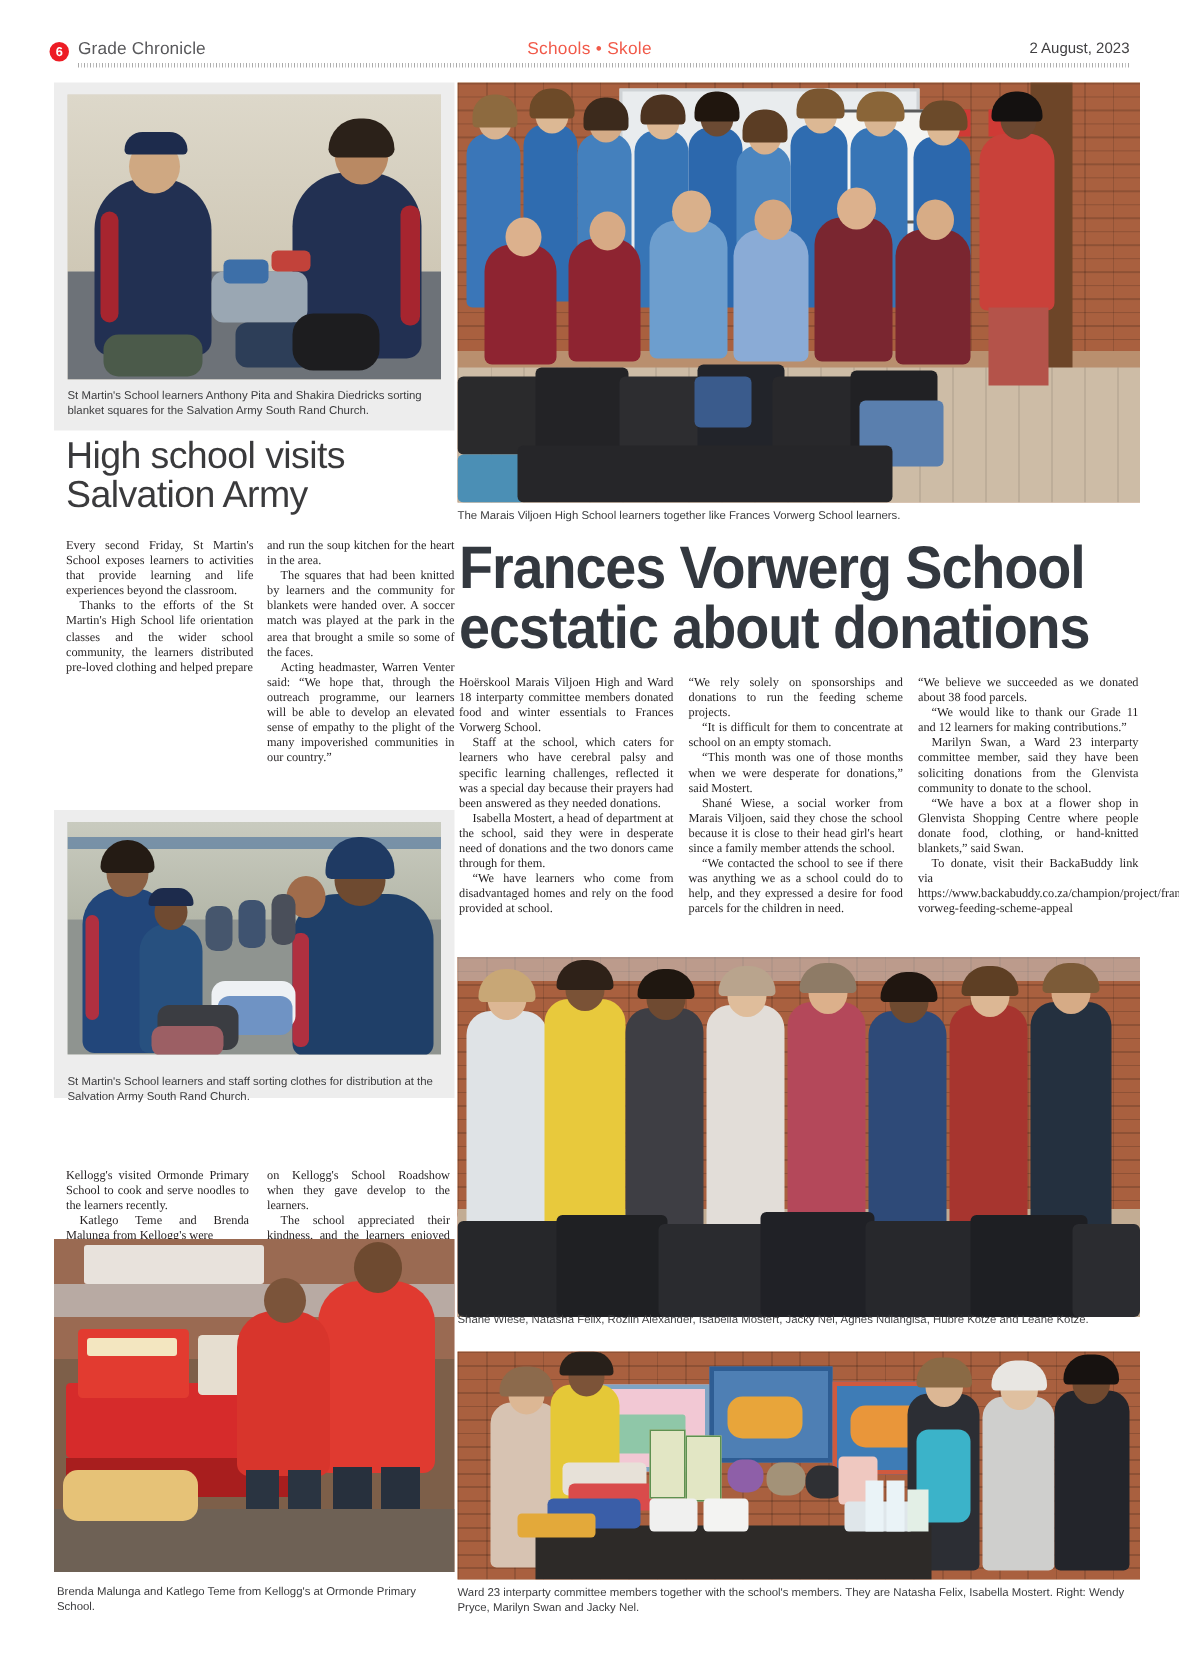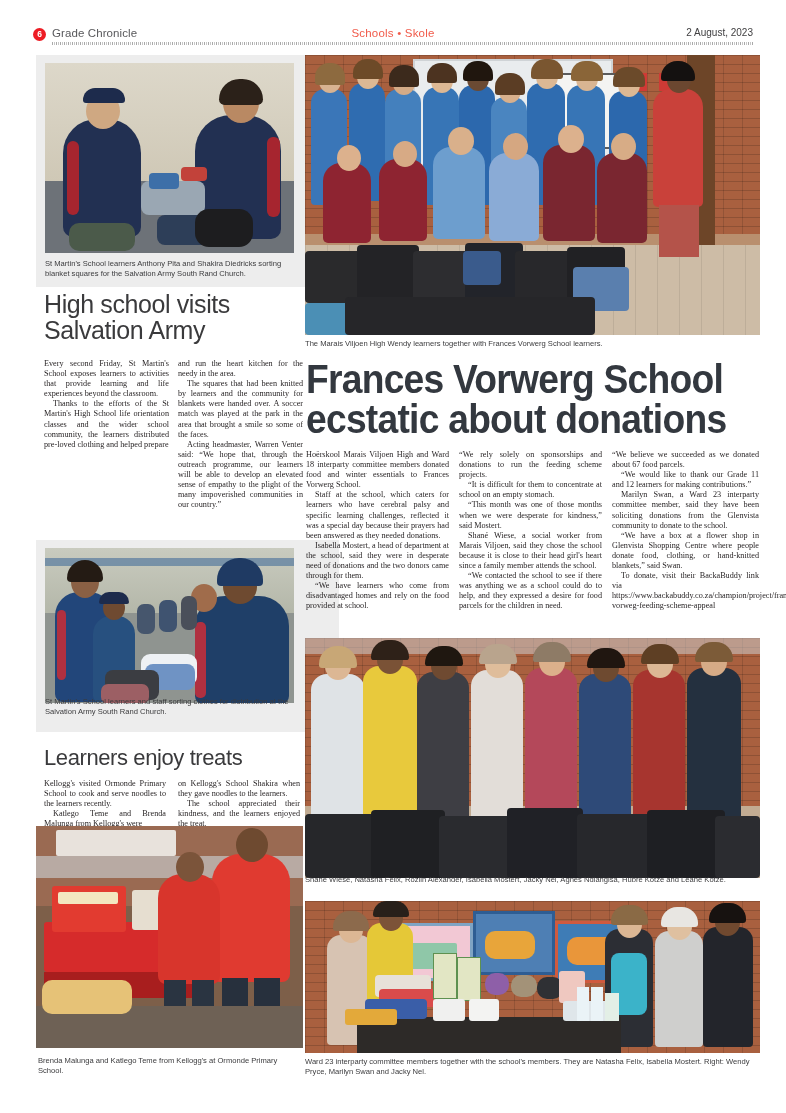--- a/index.html
+++ b/index.html
@@ -83,21 +83,21 @@
     background-image: repeating-linear-gradient(
       to right,
       #9a9a9a 0px, #9a9a9a 1px,
       transparent 1px, transparent 2px,
       #bdbdbd 2px, #bdbdbd 3px,
       transparent 3px, transparent 4px);
     opacity: 0.85;
   }
 
   
-  .photo-block { position: absolute; background: #ededed; padding-left: 36px; }
+  .photo-block { position: absolute; background: #ededed; }
   .photo {
     position: absolute;
     overflow: hidden;
     background: #cfd4d8;
   }
   .caption {
     position: absolute;
     font-family: "Liberation Sans", sans-serif;
     font-size: 7.6px;
     line-height: 10.4px;
@@ -184,21 +184,21 @@
   </div>
 
   <div class="headline-light" style="left:44px; top:290px; font-size:25px; line-height:28px;">High school visits</div>
   <div class="headline-light" style="left:44px; top:316px; font-size:25px; line-height:28px;">Salvation Army</div>
 
   <div class="col" style="left:44px; top:359px; width:125px;" id="a1c1">
       <p class="first">Every second Friday, St Martin's School exposes learners to activities that provide learning and life experiences beyond the classroom.</p>
       <p>Thanks to the efforts of the St Martin's High School life orientation classes and the wider school community, the learners distributed pre-loved clothing and helped prepare</p>
     </div>
   <div class="col" style="left:178px; top:359px; width:125px;" id="a1c2">
-      <p class="first">and run the heart kitchen for the needy in the area.</p>
+      <p class="first">and run the soup kitchen for the heart in the area.</p>
       <p>The squares that had been knitted by learners and the community for blankets were handed over. A soccer match was played at the park in the area that brought a smile so some of the faces.</p>
       <p>Acting headmaster, Warren Venter said: “We hope that, through the outreach programme, our learners will be able to develop an elevated sense of empathy to the plight of the many impoverished communities in our country.”</p>
     </div>
 
   <div class="photo-block" style="left:36px; top:540px; width:267px; height:192px;">
     <div class="photo" style="left:9px; top:8px; width:249px; height:155px; background:#b9bdb4;">
       <div style="position:absolute;left:0;top:0;right:0;height:42%;background:linear-gradient(#c9cbbf,#b4b7a9);"></div>
       <div style="position:absolute;left:0;top:10px;right:0;height:8px;background:#5e7fa0;opacity:.75;"></div>
       <div style="position:absolute;left:0;top:42%;right:0;bottom:0;background:#8f9490;"></div>
 
@@ -219,31 +219,30 @@
 
       <div style="position:absolute;left:96px;top:106px;width:56px;height:32px;background:#eef1f4;border-radius:9px;"></div>
       <div style="position:absolute;left:100px;top:116px;width:50px;height:26px;background:#6f93c4;border-radius:8px;"></div>
       <div style="position:absolute;left:60px;top:122px;width:54px;height:30px;background:#3b3d42;border-radius:8px;"></div>
       <div style="position:absolute;left:56px;top:136px;width:48px;height:20px;background:#9c5f64;border-radius:7px;"></div>
 
       <div style="position:absolute;left:92px;top:56px;width:18px;height:30px;background:#46566d;border-radius:7px;"></div>
       <div style="position:absolute;left:114px;top:52px;width:18px;height:32px;background:#3f5370;border-radius:7px;"></div>
       <div style="position:absolute;left:136px;top:48px;width:16px;height:34px;background:#4a4f5a;border-radius:7px;"></div>
     </div>
-    <div class="caption" style="left:9px; top:157px; width:250px;">St Martin's School learners and staff sorting clothes for distribution at the Salvation Army South Rand Church.</div>
-  </div>
-
-  <div class="headline-light" style="left:44px; top:745px; font-size:22px; line-height:26px;">Learners enjoy treats</div>
+    <div class="caption" style="left:9px; top:176px; width:250px;">St Martin's School learners and staff sorting clothes for distribution at the Salvation Army South Rand Church.</div>
+  </div>
+
 
   <div class="col" style="left:44px; top:779px; width:122px;" id="a2c1">
       <p class="first">Kellogg's visited Ormonde Primary School to cook and serve noodles to the learners recently.</p>
       <p>Katlego Teme and Brenda Malunga from Kellogg's were</p>
     </div>
   <div class="col" style="left:178px; top:779px; width:122px;" id="a2c2">
-      <p class="first">on Kellogg's School Shakira when they gave noodles to the learners.</p>
+      <p class="first">on Kellogg's School Roadshow when they gave develop to the learners.</p>
       <p>The school appreciated their kindness, and the learners enjoyed the treat.</p>
     </div>
 
   <div class="photo-block" style="left:36px; top:826px; width:246px; height:258px; background:transparent;">
     <div class="photo" style="left:0px; top:0px; width:267px; height:222px; background:#b98d7a;">
       <div style="position:absolute;left:0;top:0;right:0;height:36%;background:#9a6a52;"></div>
       <div style="position:absolute;left:0;top:36%;right:0;bottom:0;background:#7d5f49;"></div>
 
       <div style="position:absolute;left:20px;top:4px;width:120px;height:26px;background:#e8e2dc;border-radius:2px;"></div>
       <div style="position:absolute;left:0;top:30px;right:0;height:22px;background:#cdd5da;opacity:.6;"></div>
@@ -338,41 +337,41 @@
       <div style="position:absolute;left:52px;top:190px;width:62px;height:56px;background:#232326;border-radius:4px;"></div>
       <div style="position:absolute;left:108px;top:196px;width:60px;height:54px;background:#2d2d30;border-radius:4px;"></div>
       <div style="position:absolute;left:160px;top:188px;width:58px;height:60px;background:#22242a;border-radius:4px;"></div>
       <div style="position:absolute;left:158px;top:196px;width:38px;height:34px;background:#3a5b8c;border-radius:4px;"></div>
       <div style="position:absolute;left:210px;top:196px;width:60px;height:54px;background:#28282b;border-radius:4px;"></div>
       <div style="position:absolute;left:262px;top:192px;width:58px;height:58px;background:#212124;border-radius:4px;"></div>
       <div style="position:absolute;left:268px;top:212px;width:56px;height:44px;background:#5a7fae;border-radius:4px;"></div>
       <div style="position:absolute;left:0px;top:248px;width:46px;height:32px;background:#4b8fb5;border-radius:4px;"></div>
       <div style="position:absolute;left:40px;top:242px;width:250px;height:38px;background:#262629;border-radius:4px;"></div>
     </div>
-    <div class="caption" style="left:0px; top:284px; width:450px;">The Marais Viljoen High Wendy learners together with Frances Vorwerg School learners.</div>
+    <div class="caption" style="left:0px; top:284px; width:450px;">The Marais Viljoen High School learners together like Frances Vorwerg School learners.</div>
   </div>
 
   <div class="headline-heavy" style="left:306px; top:358px; font-size:40px; line-height:43px;">Frances Vorwerg School</div>
   <div class="headline-heavy" style="left:306px; top:398px; font-size:40px; line-height:43px;">ecstatic about donations</div>
 
   <div class="col" style="left:306px; top:450px; width:143px;" id="r1">
       <p class="first">Hoërskool Marais Viljoen High and Ward 18 interparty committee members donated food and winter essentials to Frances Vorwerg School.</p>
       <p>Staff at the school, which caters for learners who have cerebral palsy and specific learning challenges, reflected it was a special day because their prayers had been answered as they needed donations.</p>
       <p>Isabella Mostert, a head of department at the school, said they were in desperate need of donations and the two donors came through for them.</p>
       <p>“We have learners who come from disadvantaged homes and rely on the food provided at school.</p>
     </div>
   <div class="col" style="left:459px; top:450px; width:143px;" id="r2">
       <p class="first">“We rely solely on sponsorships and donations to run the feeding scheme projects.</p>
       <p>“It is difficult for them to concentrate at school on an empty stomach.</p>
-      <p>“This month was one of those months when we were desperate for kindness,” said Mostert.</p>
+      <p>“This month was one of those months when we were desperate for donations,” said Mostert.</p>
       <p>Shané Wiese, a social worker from Marais Viljoen, said they chose the school because it is close to their head girl's heart since a family member attends the school.</p>
       <p>“We contacted the school to see if there was anything we as a school could do to help, and they expressed a desire for food parcels for the children in need.</p>
     </div>
   <div class="col" style="left:612px; top:450px; width:147px;" id="r3">
-      <p class="first">“We believe we succeeded as we donated about 67 food parcels.</p>
+      <p class="first">“We believe we succeeded as we donated about 38 food parcels.</p>
       <p>“We would like to thank our Grade 11 and 12 learners for making contributions.”</p>
       <p>Marilyn Swan, a Ward 23 interparty committee member, said they have been soliciting donations from the Glenvista community to donate to the school.</p>
       <p>“We have a box at a flower shop in Glenvista Shopping Centre where people donate food, clothing, or hand-knitted blankets,” said Swan.</p>
       <p>To donate, visit their BackaBuddy link via https://www.backabuddy.co.za/champion/project/frances-vorweg-feeding-scheme-appeal</p>
     </div>
 
   <div class="photo-block" style="left:305px; top:638px; width:455px; height:258px; background:transparent;">
     <div class="photo" style="left:0px; top:0px; width:455px; height:240px; background:#a76d4b;">
       <div class="brick" style="height:72%;"></div>
       <div style="position:absolute;left:0;bottom:0;right:0;height:30%;background:#c2ac93;"></div>

